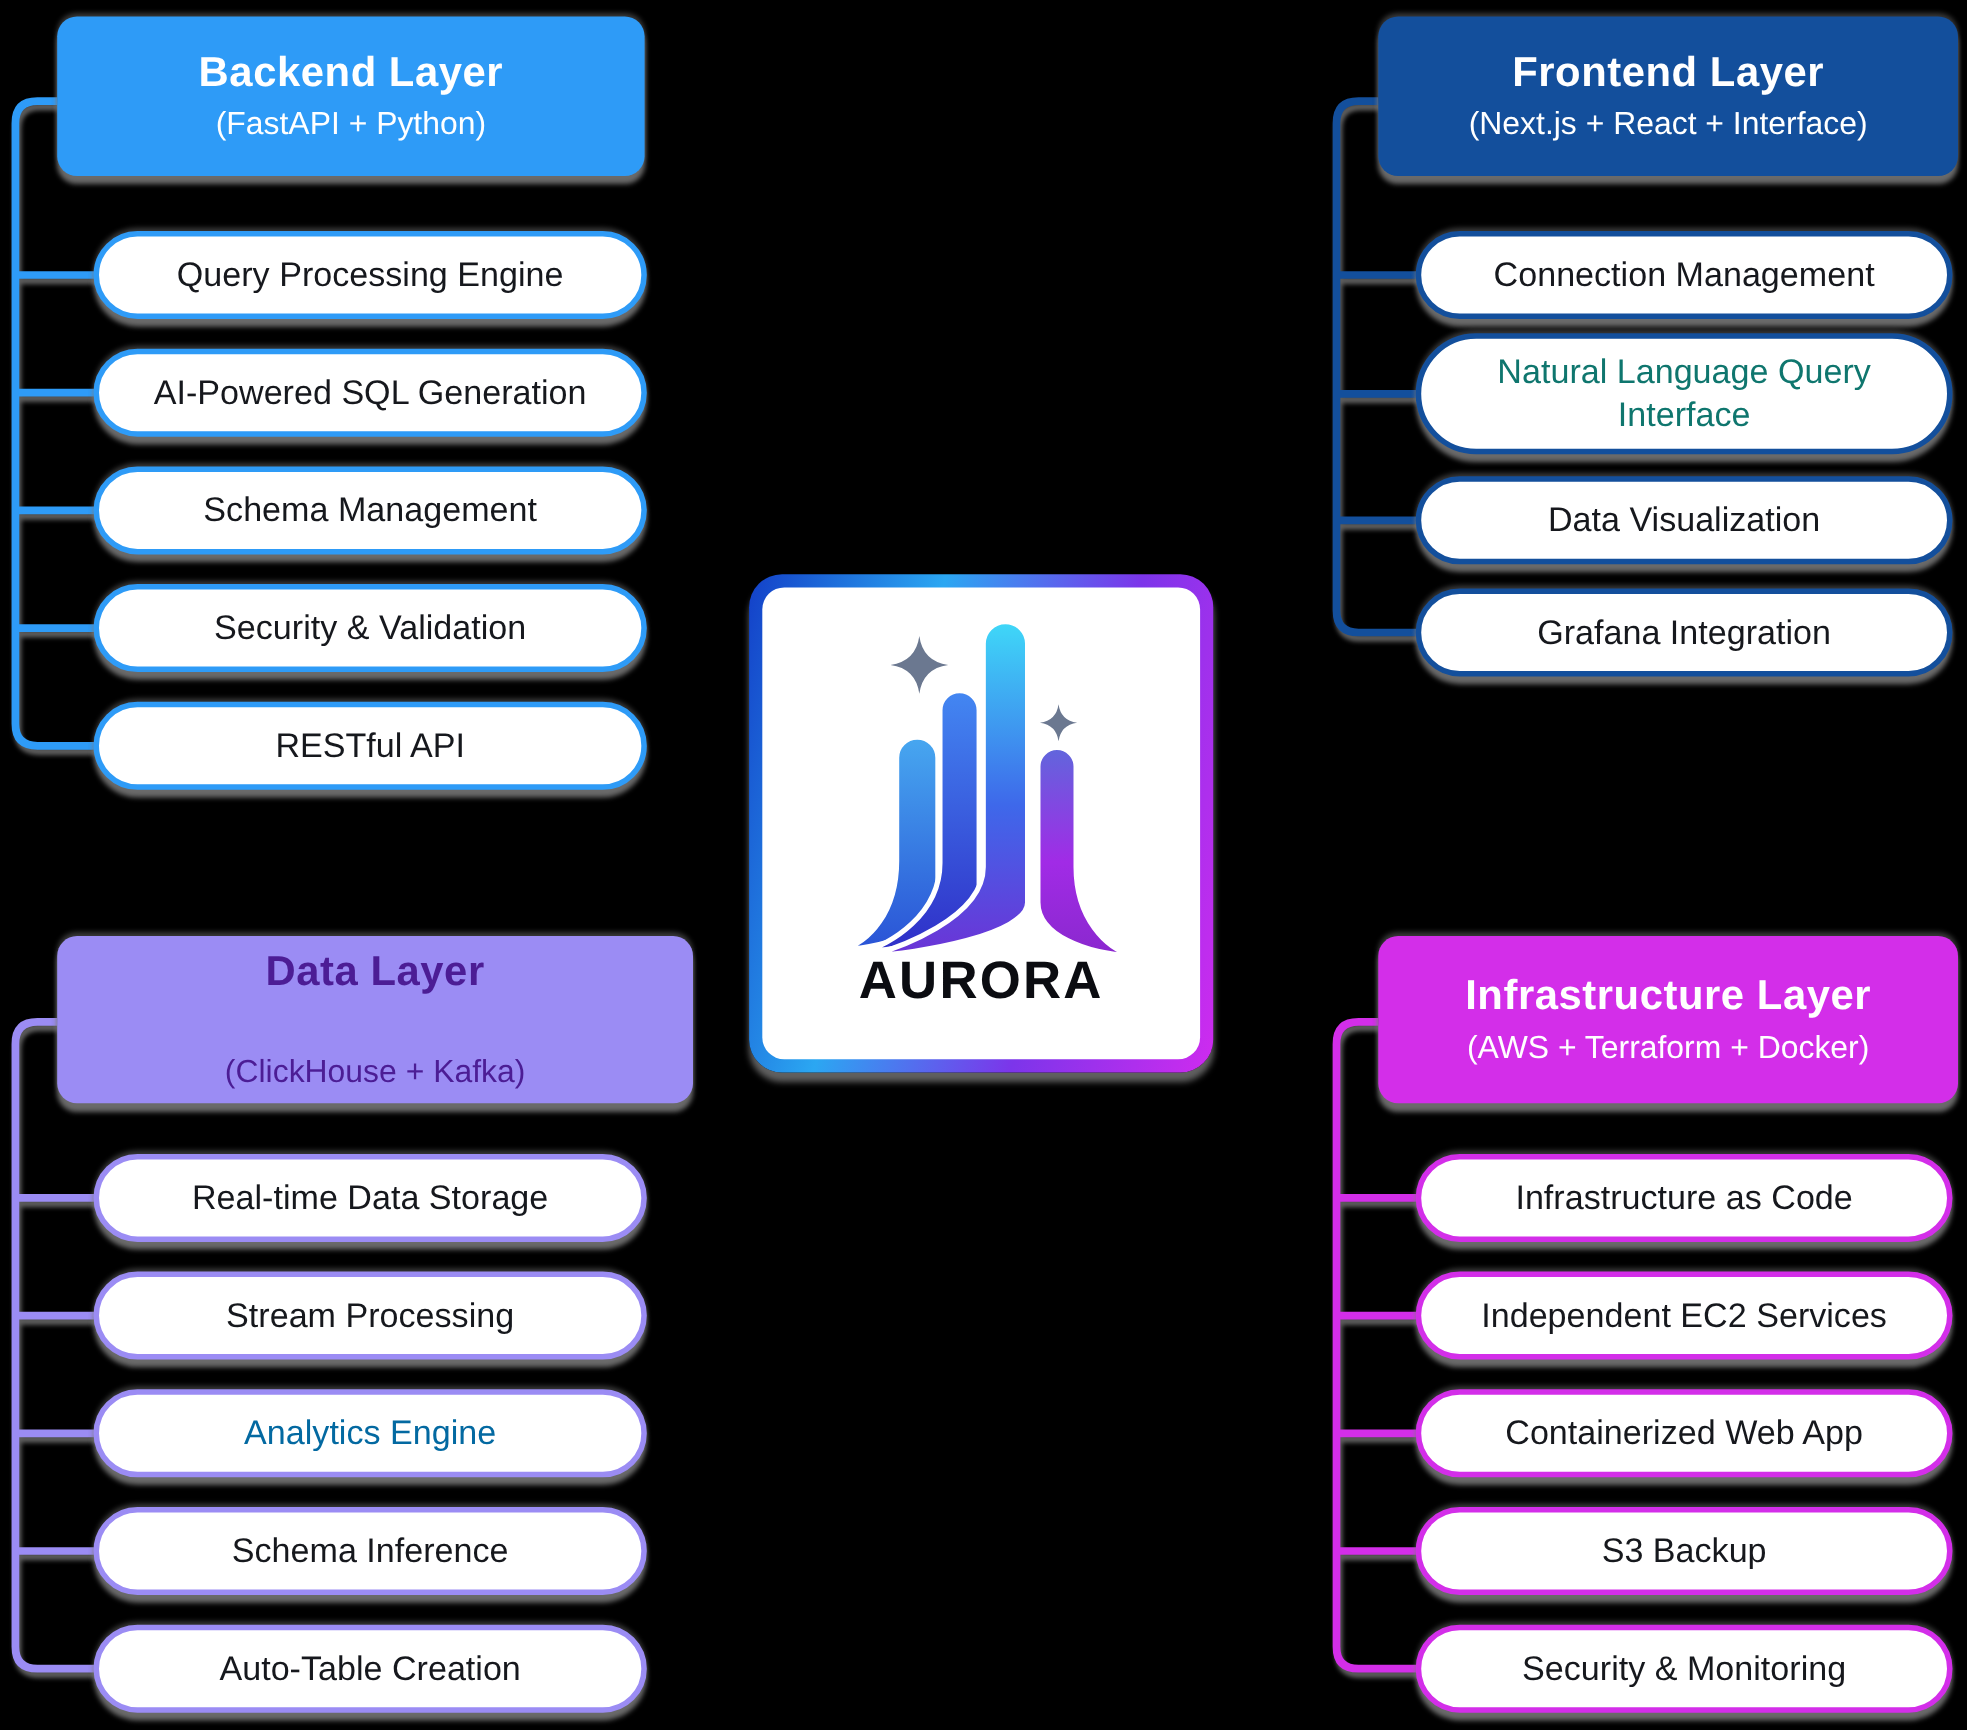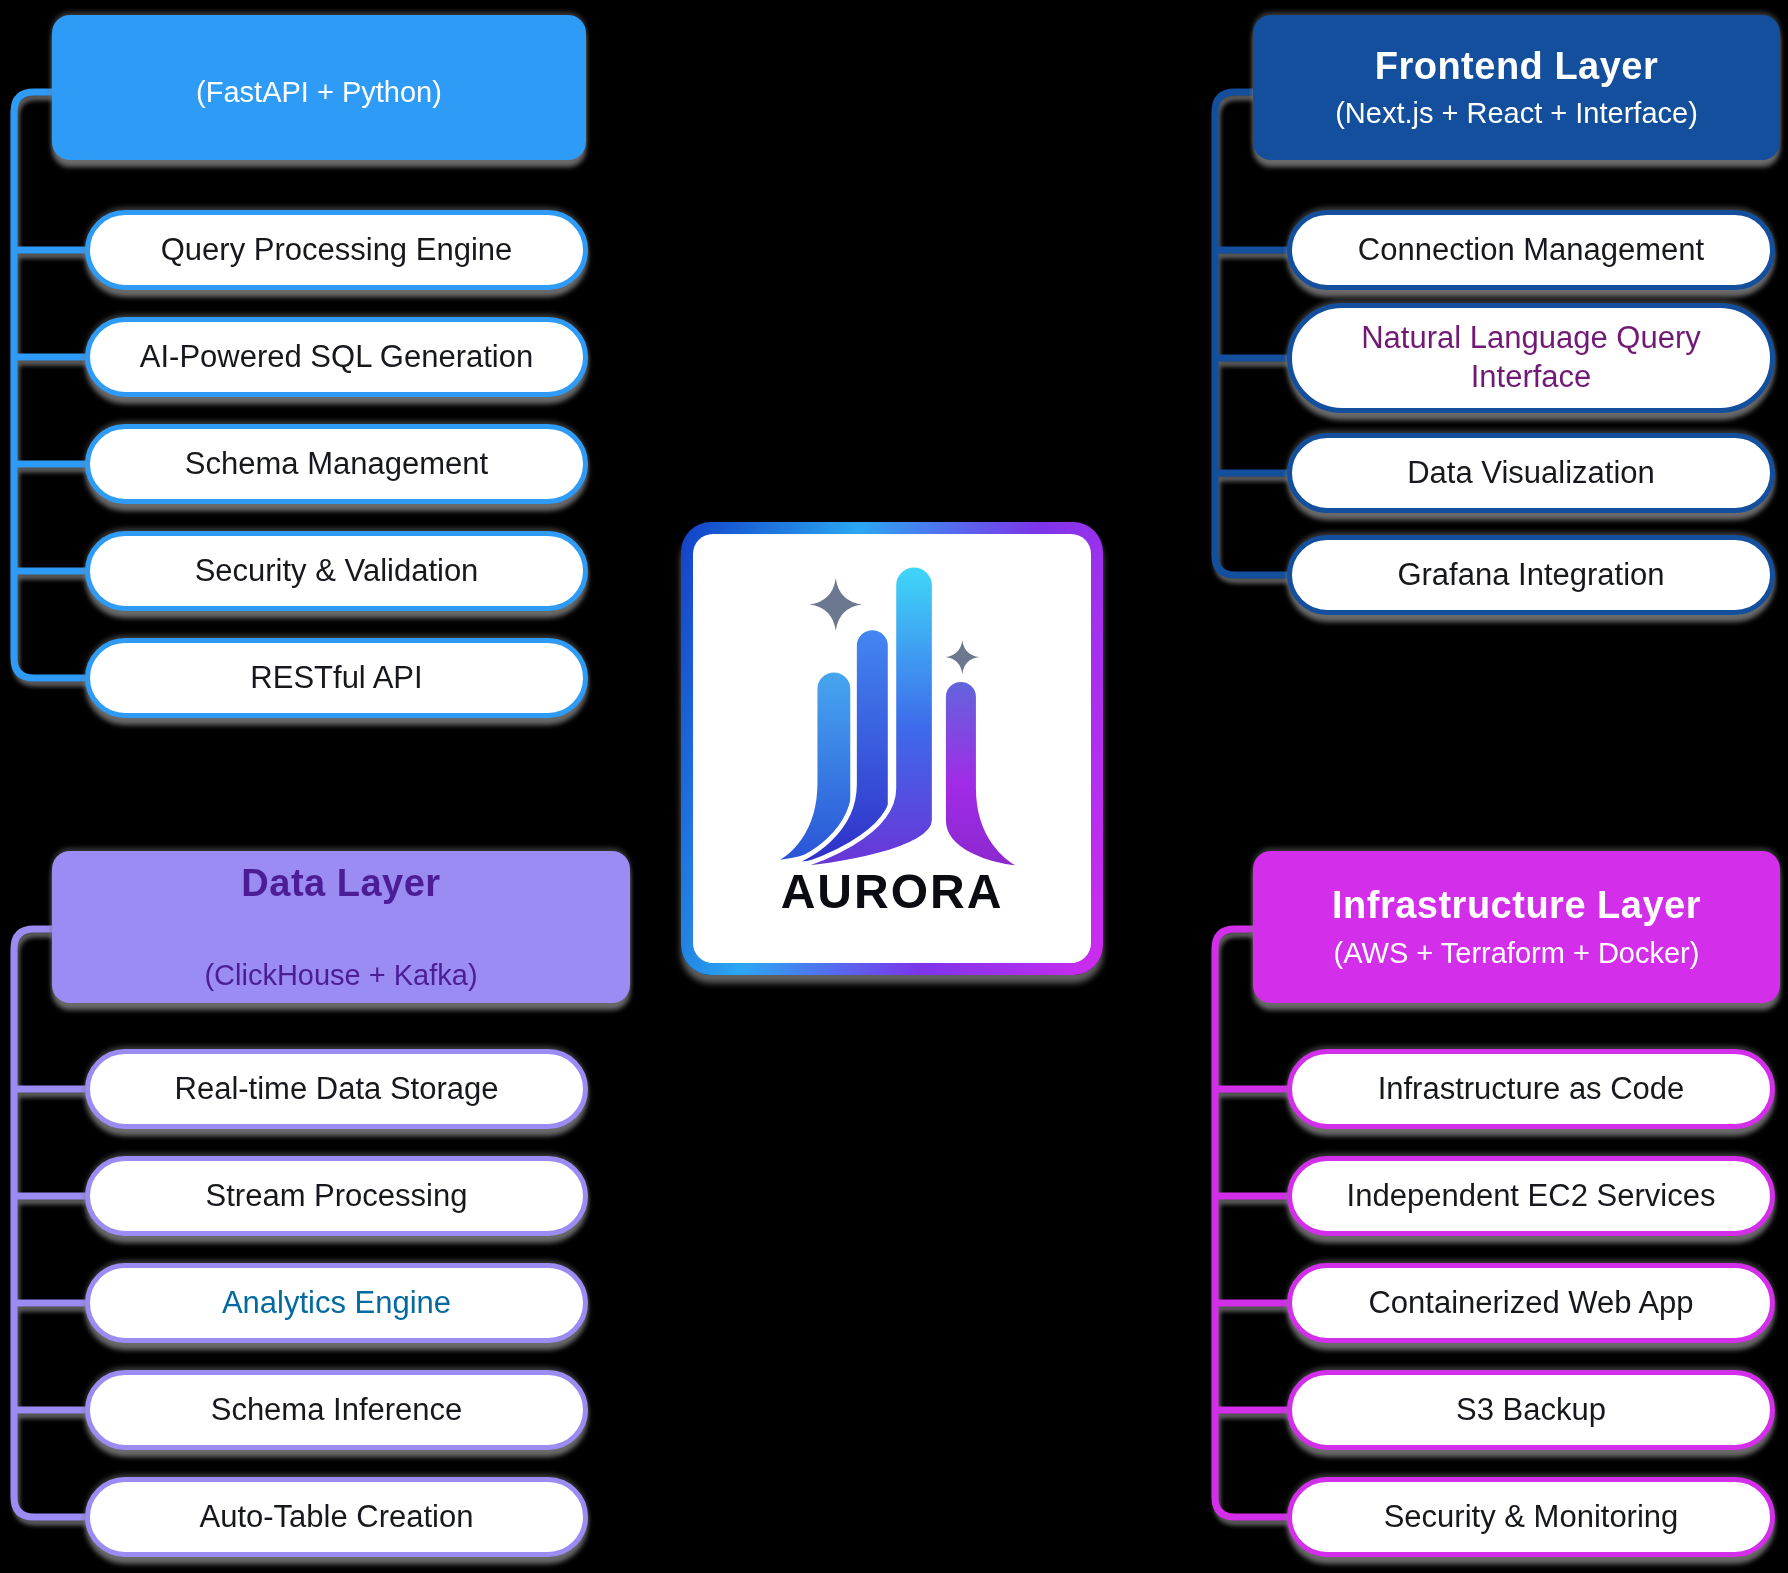--- a/index.html
+++ b/index.html
@@ -33,39 +33,40 @@
 
   <svg id="connectors" class="connectors" width="1788" height="1573">
       <path d="M52,92 L34,92 Q14,92 14,112 L14,658 Q14,678 34,678 L93,678 M14,250 L93,250 M14,357 L93,357 M14,464 L93,464 M14,571 L93,571" stroke="#2e9bf7"></path>
       <path d="M1253,92 L1235,92 Q1215,92 1215,112 L1215,555 Q1215,575 1235,575 L1295,575 M1215,250 L1295,250 M1215,358 L1295,358 M1215,473 L1295,473" stroke="#134f9c"></path>
       <path d="M52,929 L34,929 Q14,929 14,949 L14,1497 Q14,1517 34,1517 L93,1517 M14,1089 L93,1089 M14,1196 L93,1196 M14,1303 L93,1303 M14,1410 L93,1410" stroke="#9b8cf4"></path>
       <path d="M1253,929 L1235,929 Q1215,929 1215,949 L1215,1497 Q1215,1517 1235,1517 L1295,1517 M1215,1089 L1295,1089 M1215,1196 L1295,1196 M1215,1303 L1295,1303 M1215,1410 L1295,1410" stroke="#d32ee9"></path>
     </svg>
 
   <section>
     <header class="layer-header" id="h-backend" style="left: 52px; top: 15px; width: 534px; height: 145px; background: rgb(46, 155, 247); color: rgb(255, 255, 255);">
+      <h2 class="layer-title">Backend Layer</h2>
       <p class="layer-subtitle">(FastAPI + Python)</p>
     </header>
     <div id="i-backend">
         <div class="item" style="left: 85px; top: 210px; width: 503px; height: 80px; border: 5px solid rgb(46, 155, 247); color: rgb(22, 24, 29);">Query Processing Engine</div>
         <div class="item" style="left: 85px; top: 317px; width: 503px; height: 80px; border: 5px solid rgb(46, 155, 247); color: rgb(22, 24, 29);">AI-Powered SQL Generation</div>
         <div class="item" style="left: 85px; top: 424px; width: 503px; height: 80px; border: 5px solid rgb(46, 155, 247); color: rgb(22, 24, 29);">Schema Management</div>
         <div class="item" style="left: 85px; top: 531px; width: 503px; height: 80px; border: 5px solid rgb(46, 155, 247); color: rgb(22, 24, 29);">Security &amp; Validation</div>
         <div class="item" style="left: 85px; top: 638px; width: 503px; height: 80px; border: 5px solid rgb(46, 155, 247); color: rgb(22, 24, 29);">RESTful API</div>
       </div>
   </section>
 
   <section>
     <header class="layer-header" id="h-frontend" style="left: 1253px; top: 15px; width: 527px; height: 145px; background: rgb(19, 79, 156); color: rgb(255, 255, 255);">
       <h2 class="layer-title">Frontend Layer</h2>
       <p class="layer-subtitle">(Next.js + React + Interface)</p>
     </header>
     <div id="i-frontend">
         <div class="item" style="left: 1287px; top: 210px; width: 488px; height: 80px; border: 5px solid rgb(19, 79, 156); color: rgb(22, 24, 29);">Connection Management</div>
-        <div class="item" style="left: 1287px; top: 303px; width: 488px; height: 110px; border: 5px solid rgb(19, 79, 156); color: #701a75;">Natural Language Query Interface</div>
+        <div class="item" style="left: 1287px; top: 303px; width: 488px; height: 110px; border: 5px solid rgb(19, 79, 156); color: #0f766e;">Natural Language Query Interface</div>
         <div class="item" style="left: 1287px; top: 433px; width: 488px; height: 80px; border: 5px solid rgb(19, 79, 156); color: rgb(22, 24, 29);">Data Visualization</div>
         <div class="item" style="left: 1287px; top: 535px; width: 488px; height: 80px; border: 5px solid rgb(19, 79, 156); color: rgb(22, 24, 29);">Grafana Integration</div>
       </div>
   </section>
 
   <section>
     <header class="layer-header" id="h-data" style="left: 52px; top: 851px; width: 578px; height: 152px; background: rgb(155, 140, 244); color: #4c1d95; gap: 44px;">
       <h2 class="layer-title">Data Layer</h2>
       <p class="layer-subtitle">(ClickHouse + Kafka)</p>
     </header>

